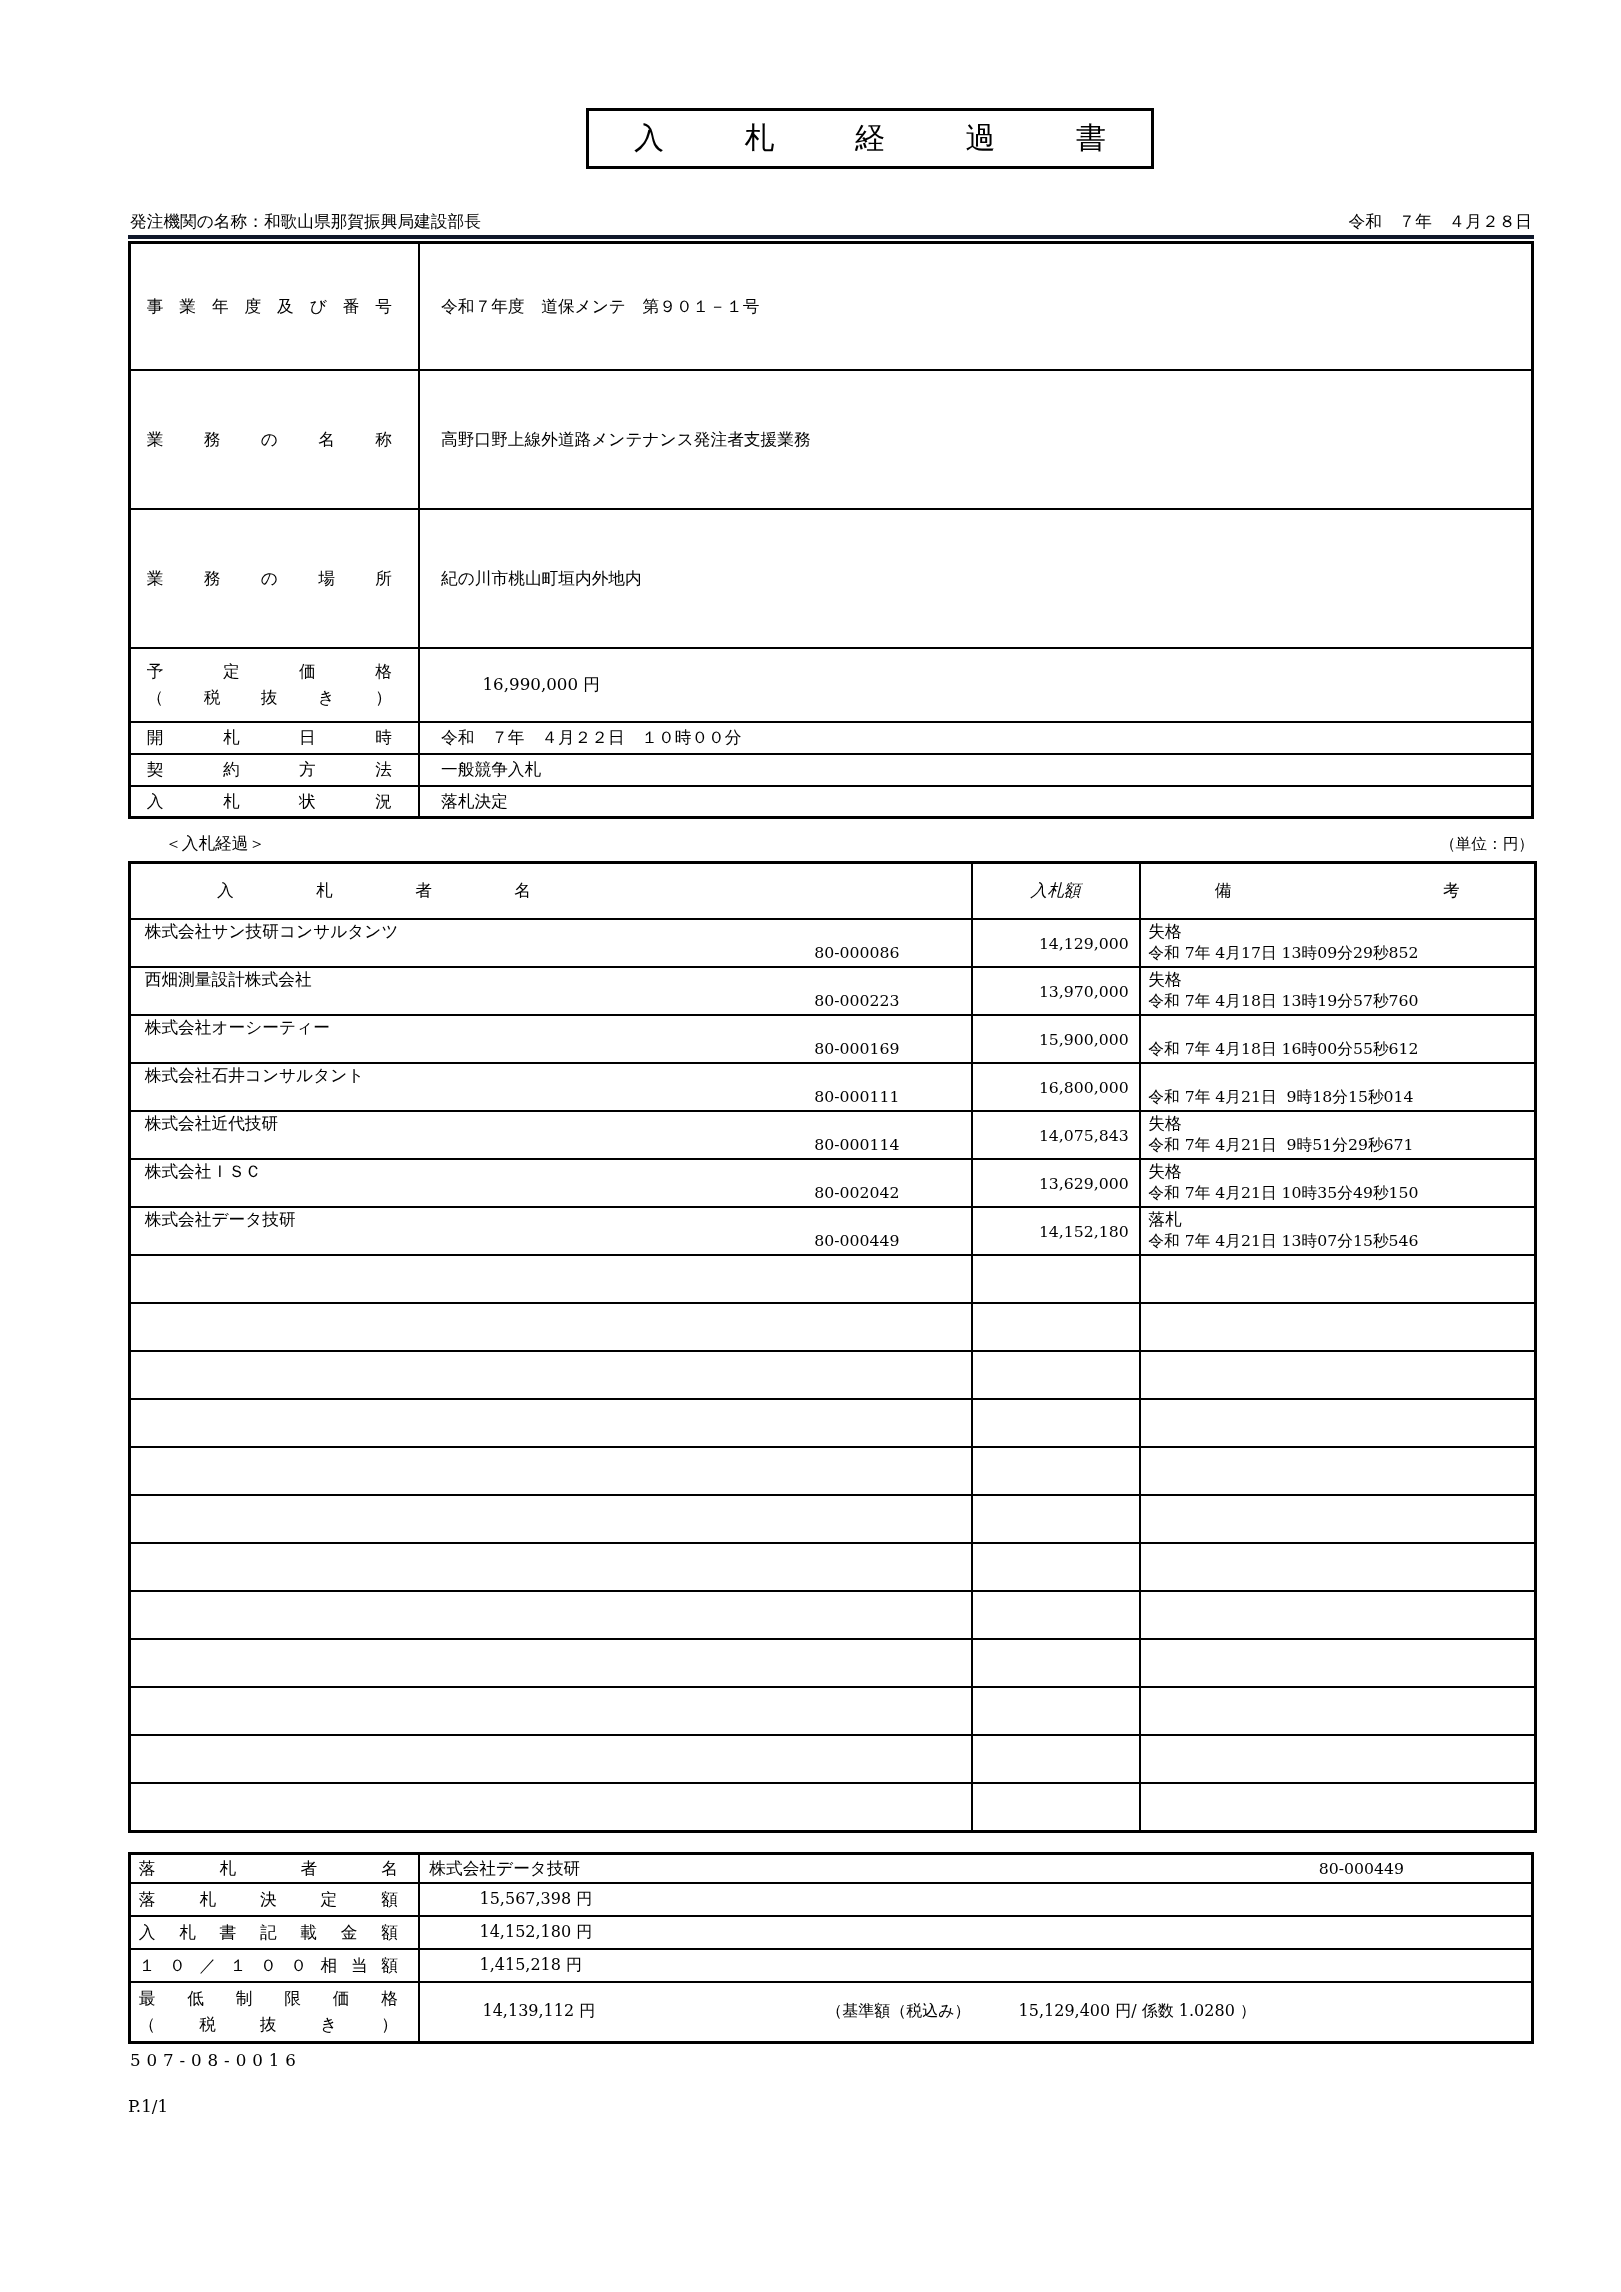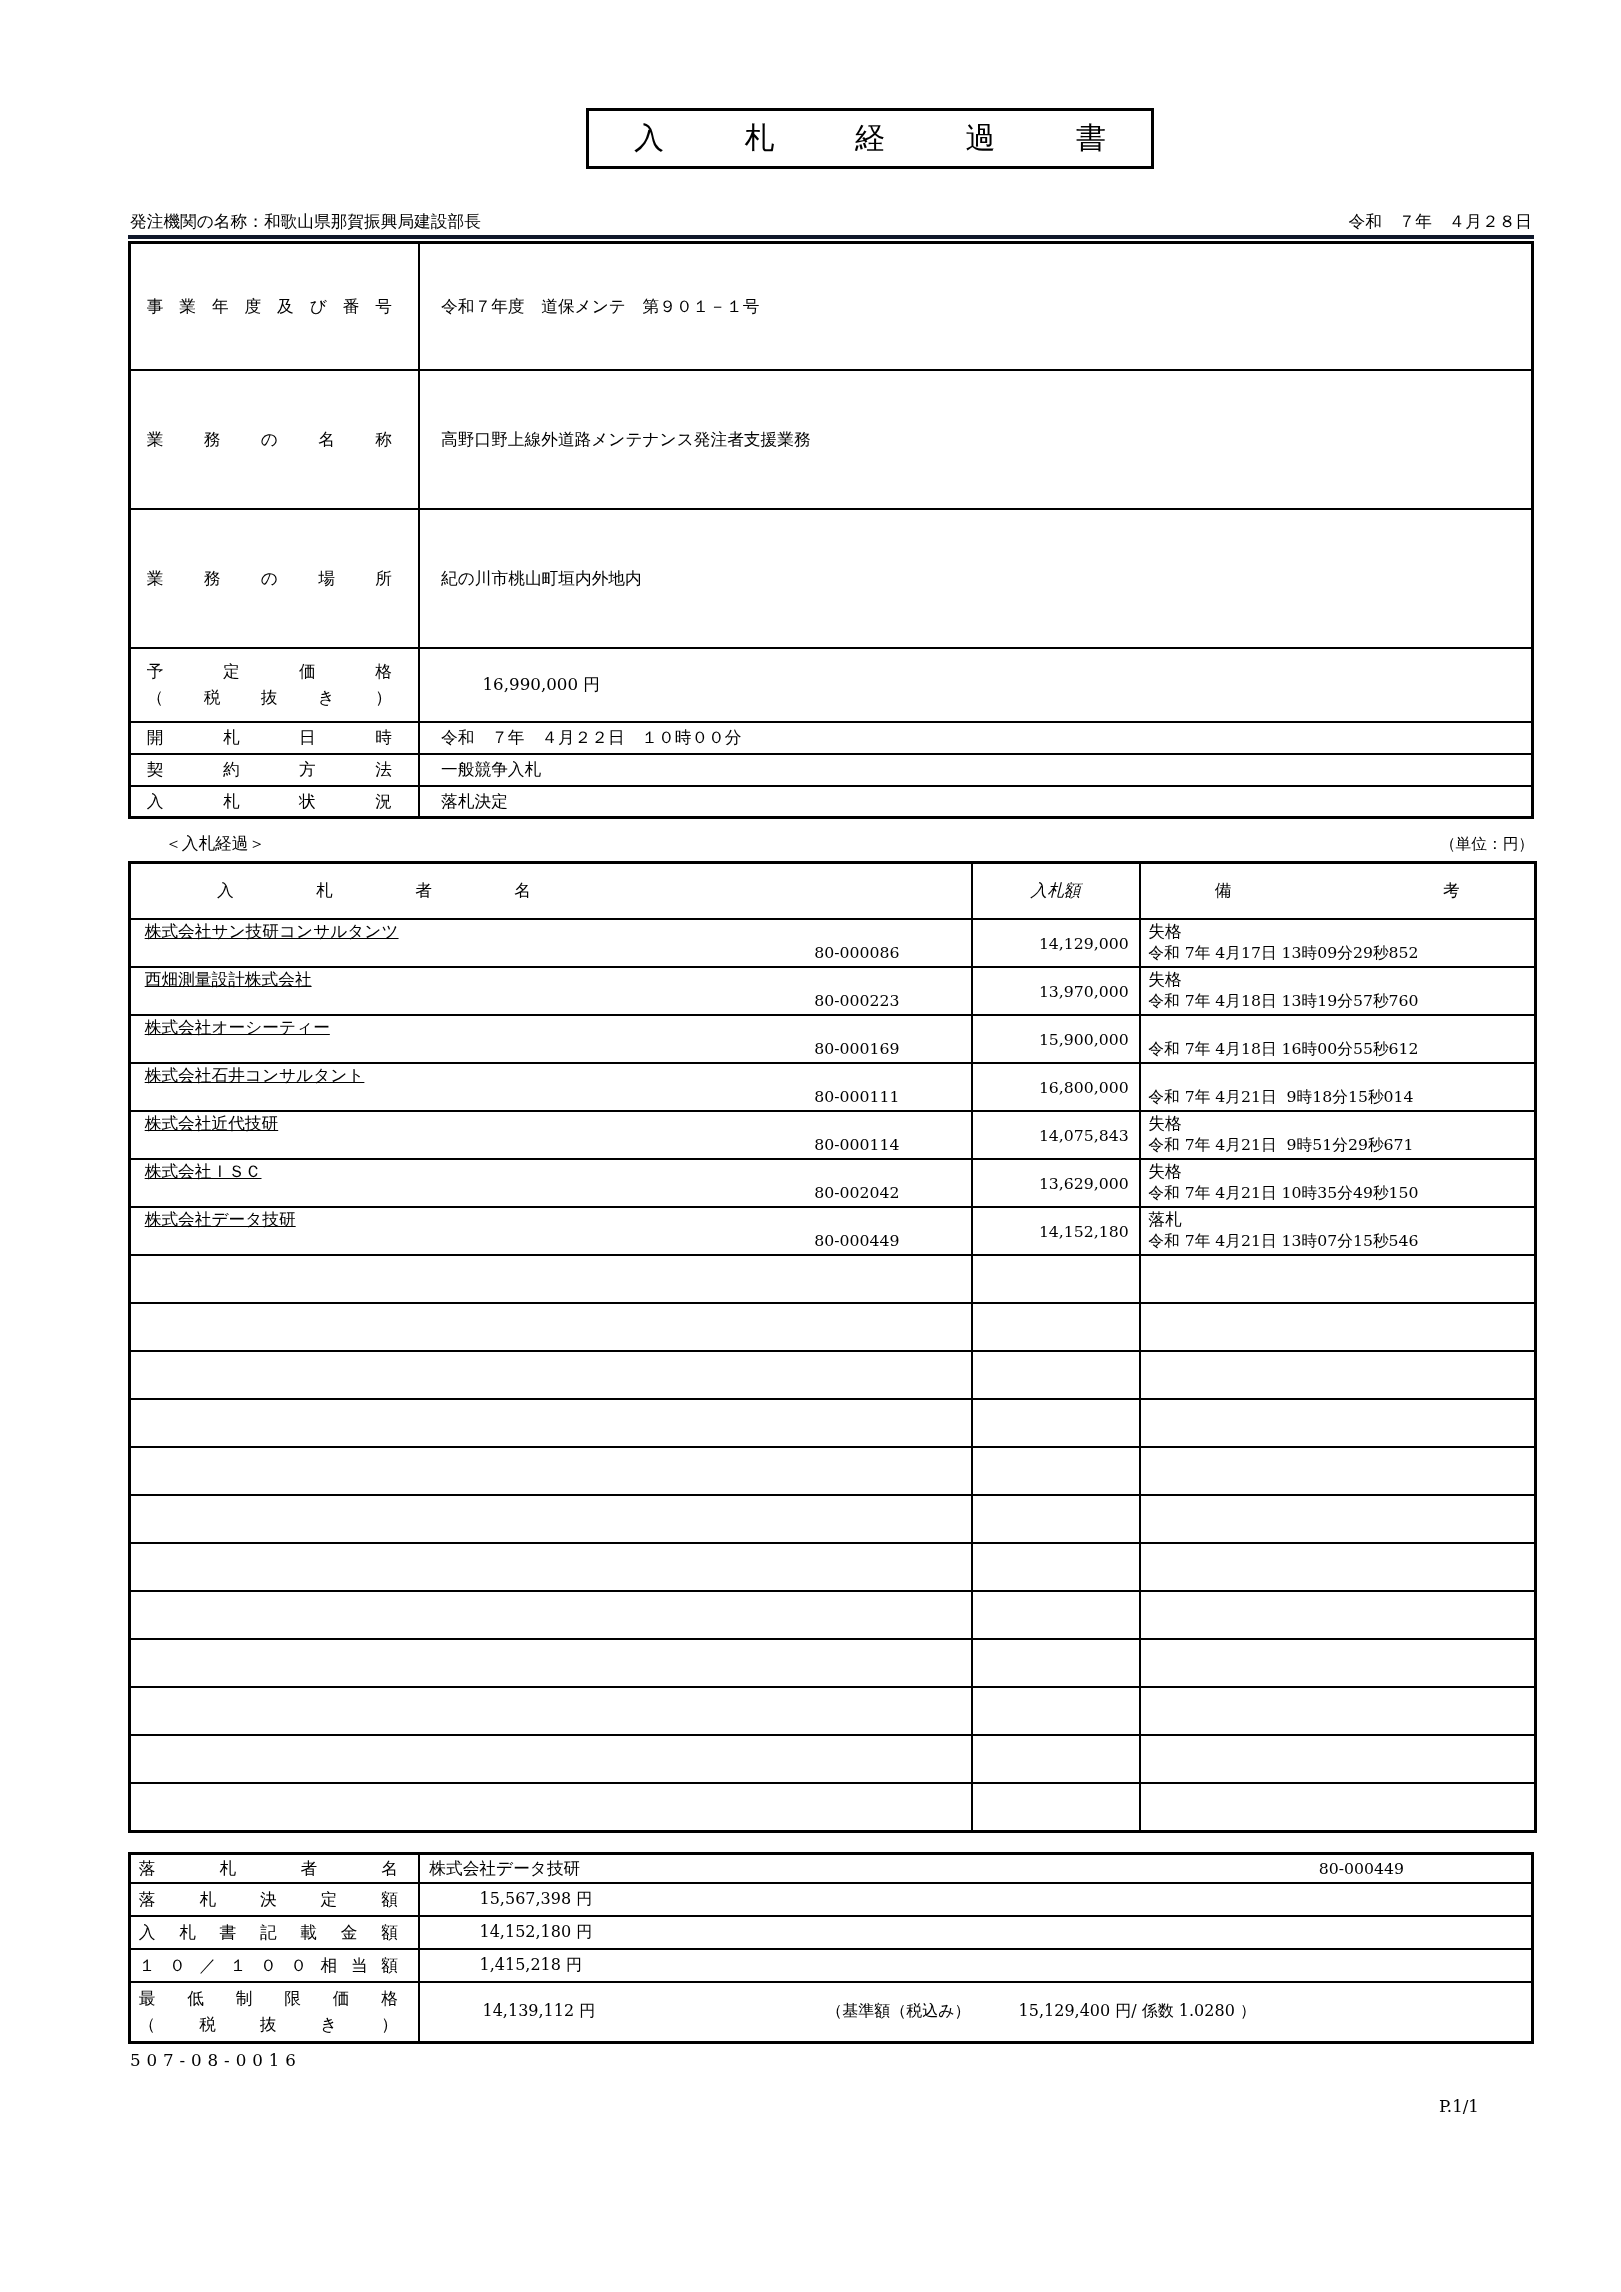--- a/index.html
+++ b/index.html
@@ -66,21 +66,21 @@
   table.bids { margin-top:3.9px; }
   table.bids col.c1 { width:842px; }
   table.bids col.c2 { width:168px; }
   table.bids col.c3 { width:396px; }
   table.bids thead td { height:57px; vertical-align:middle; border-bottom:2.9px solid #000; }
   .bidder-head { width:314px; margin-left:86px; }
   .amount-head { text-align:center;font-style:italic; }
   .remark-head { width:245px; margin:0 auto; }
   table.bids tbody td { height:48px; padding:0; vertical-align:top; }
   .nwrap { height:44px; display:flex; flex-direction:column; justify-content:space-between; padding:1px 0 1px 13.7px; }
-  .bname { line-height:21.6px;text-decoration:underline; }
+  .bname { line-height:21.6px; }
   .bcode { line-height:19.6px; text-align:right; padding-right:71px; font-size:15.7px; }
   td.c-amt { vertical-align:middle !important; text-align:right; padding-right:9.8px !important; font-size:15.7px; }
   .rwrap { height:44px; display:flex; flex-direction:column; justify-content:space-between; padding:1px 7.8px; }
   .status { line-height:21.6px; }
   .tstamp { line-height:19.6px; white-space:pre; font-size:15.7px; }
 
   
   .count-row { margin-top:9.8px; margin-left:21.6px; line-height:23.5px; }
   .count-row .cnt { margin-left:35px; }
   .note { margin-top:41px; margin-left:23.5px; line-height:23.5px; }
@@ -96,21 +96,21 @@
   .winner-name { padding-left:9.8px; }
   .winner-code { margin-left:auto; margin-right:127px; font-size:15.7px; }
   .sum-val { padding-left:60px; font-size:16px; }
   .min-wrap { display:flex; align-items:center; font-size:16px; }
   .min-a { margin-left:63px; }
   .min-b { margin-left:231px; }
   .min-c { margin-left:48px; }
 
   
   .doc-code { margin-top:5.9px; margin-left:2px; letter-spacing:5.9px; font-size:16.7px; }
-  .page-num { margin-top:25.5px; text-align:right; padding-right:55px; font-size:16.7px; }
+  .page-num { margin-top:25.5px; padding-right:55px; font-size:16.7px; }
 </style>
 </head>
 <body>
 
 <div class="page">
 
   <div class="title-box">
     <div class="spread">
         <span>入</span>
         <span>札</span>

